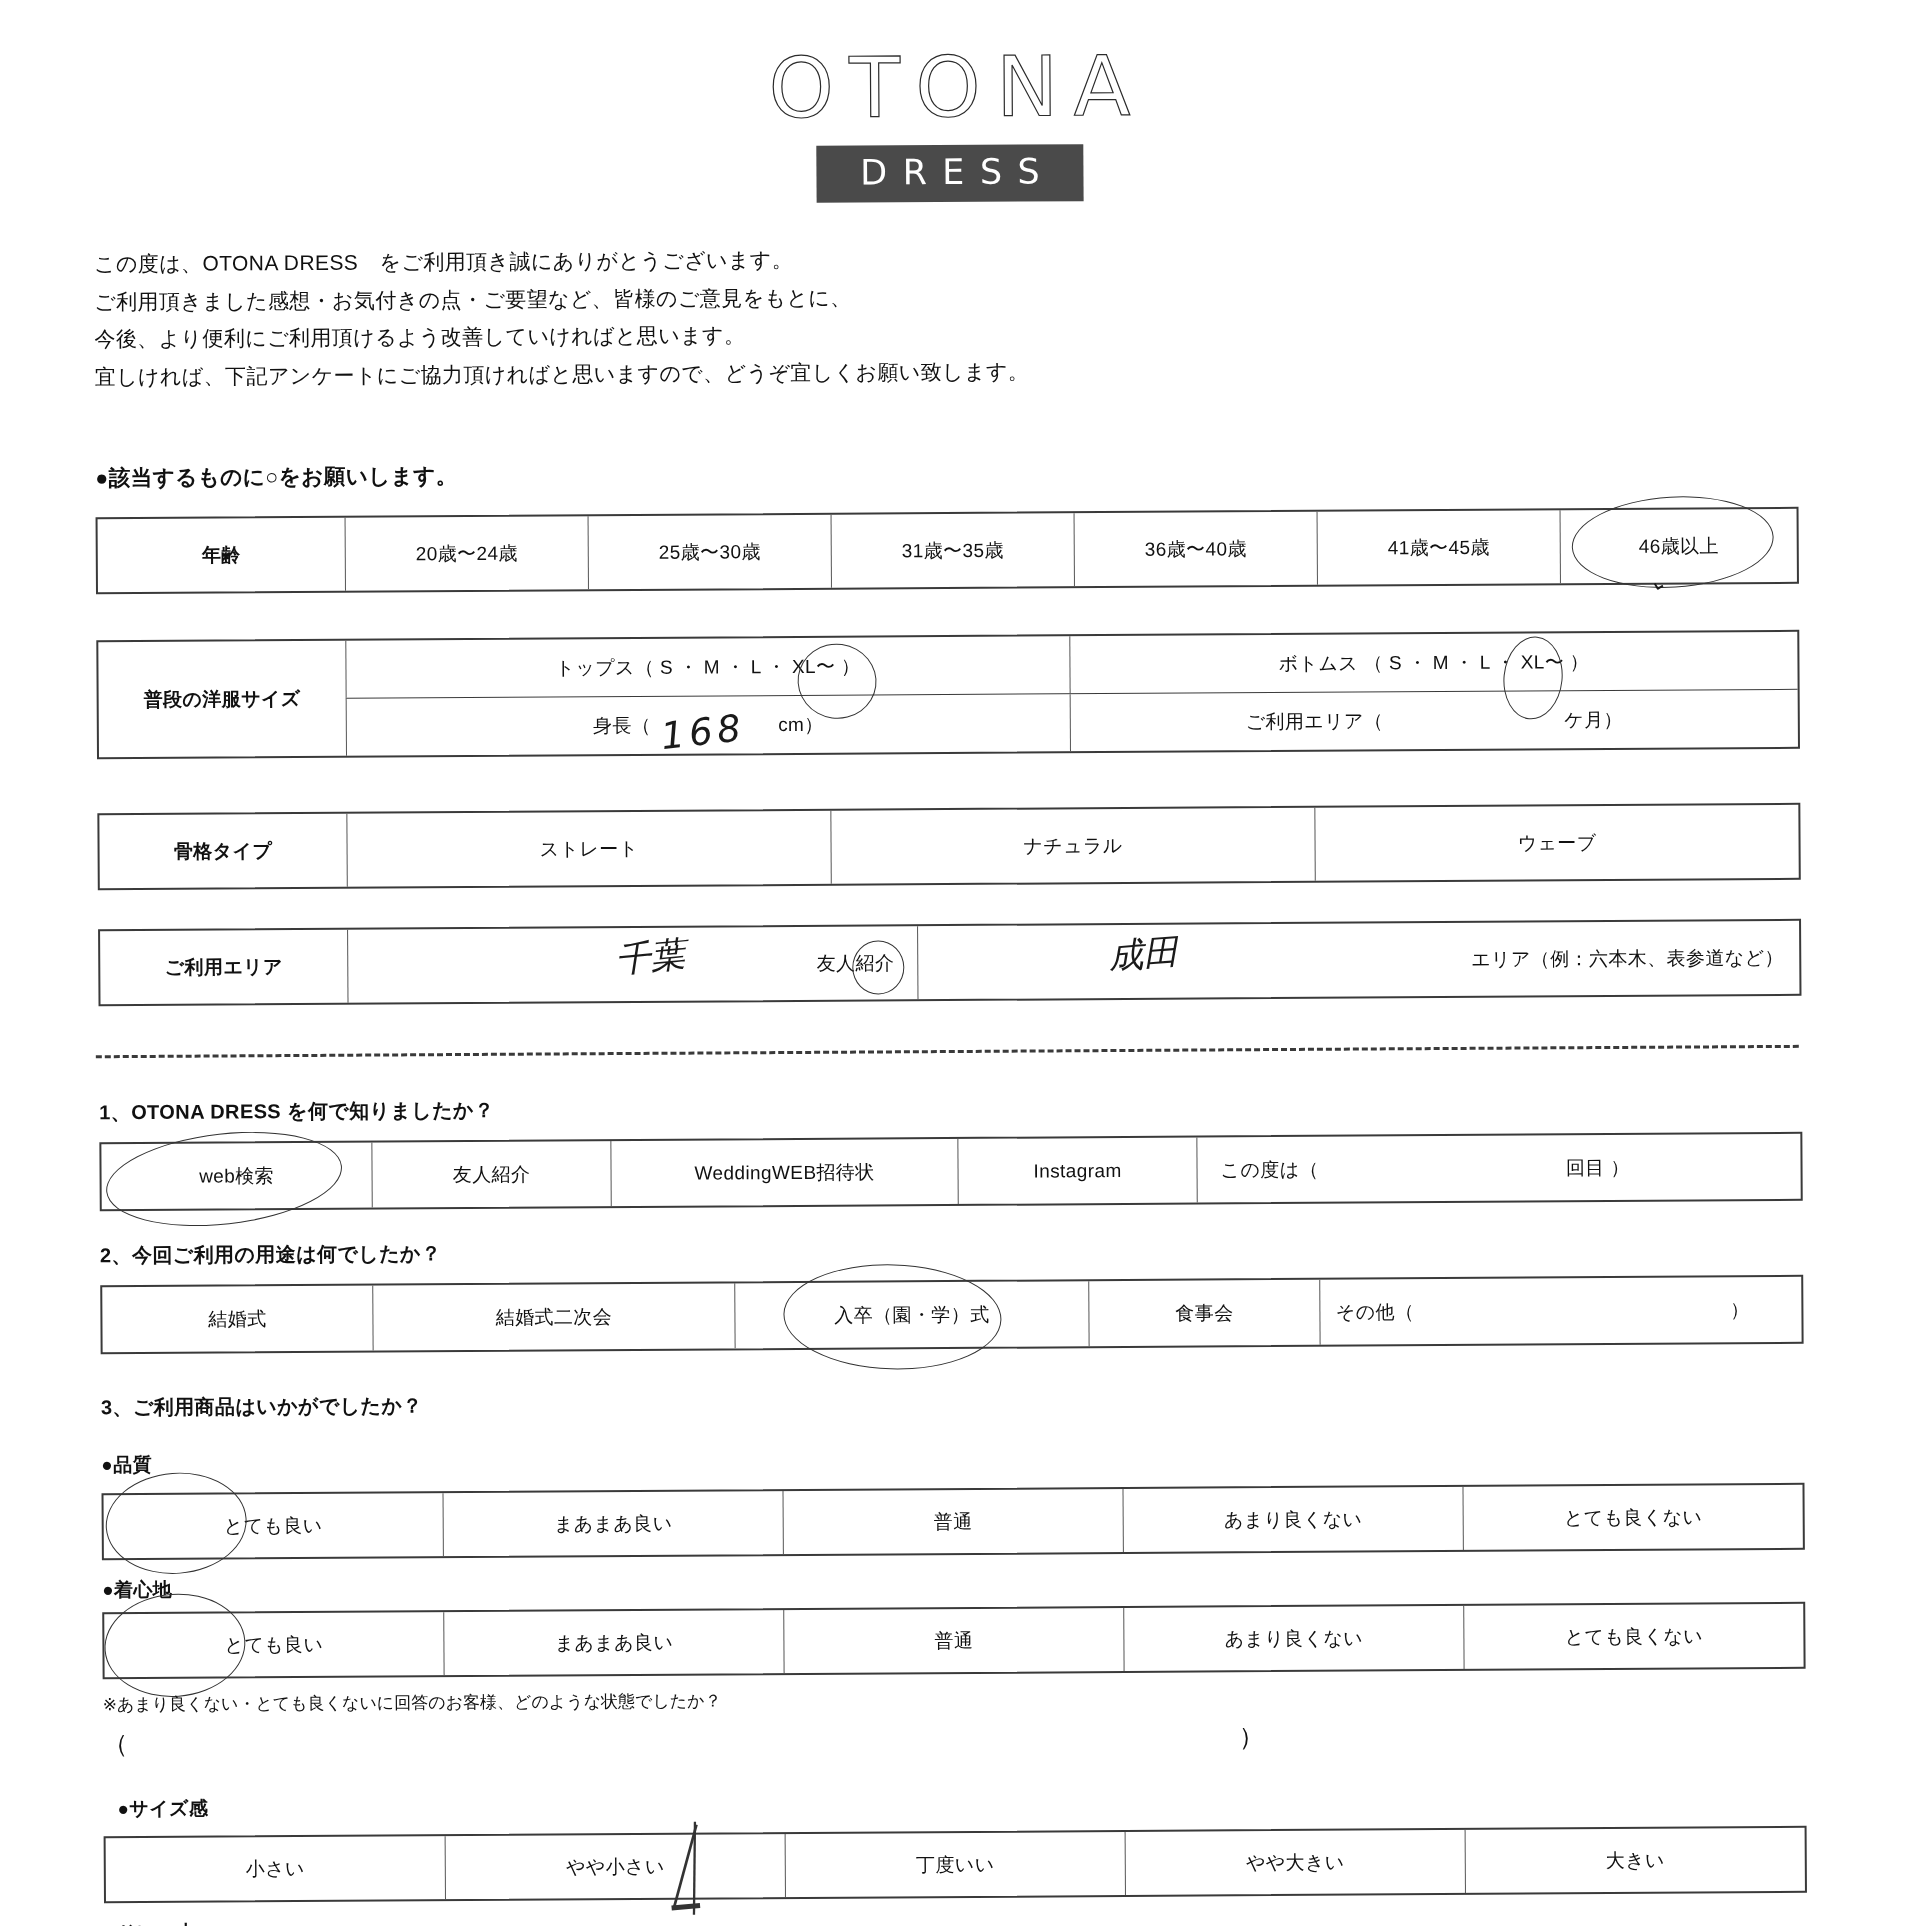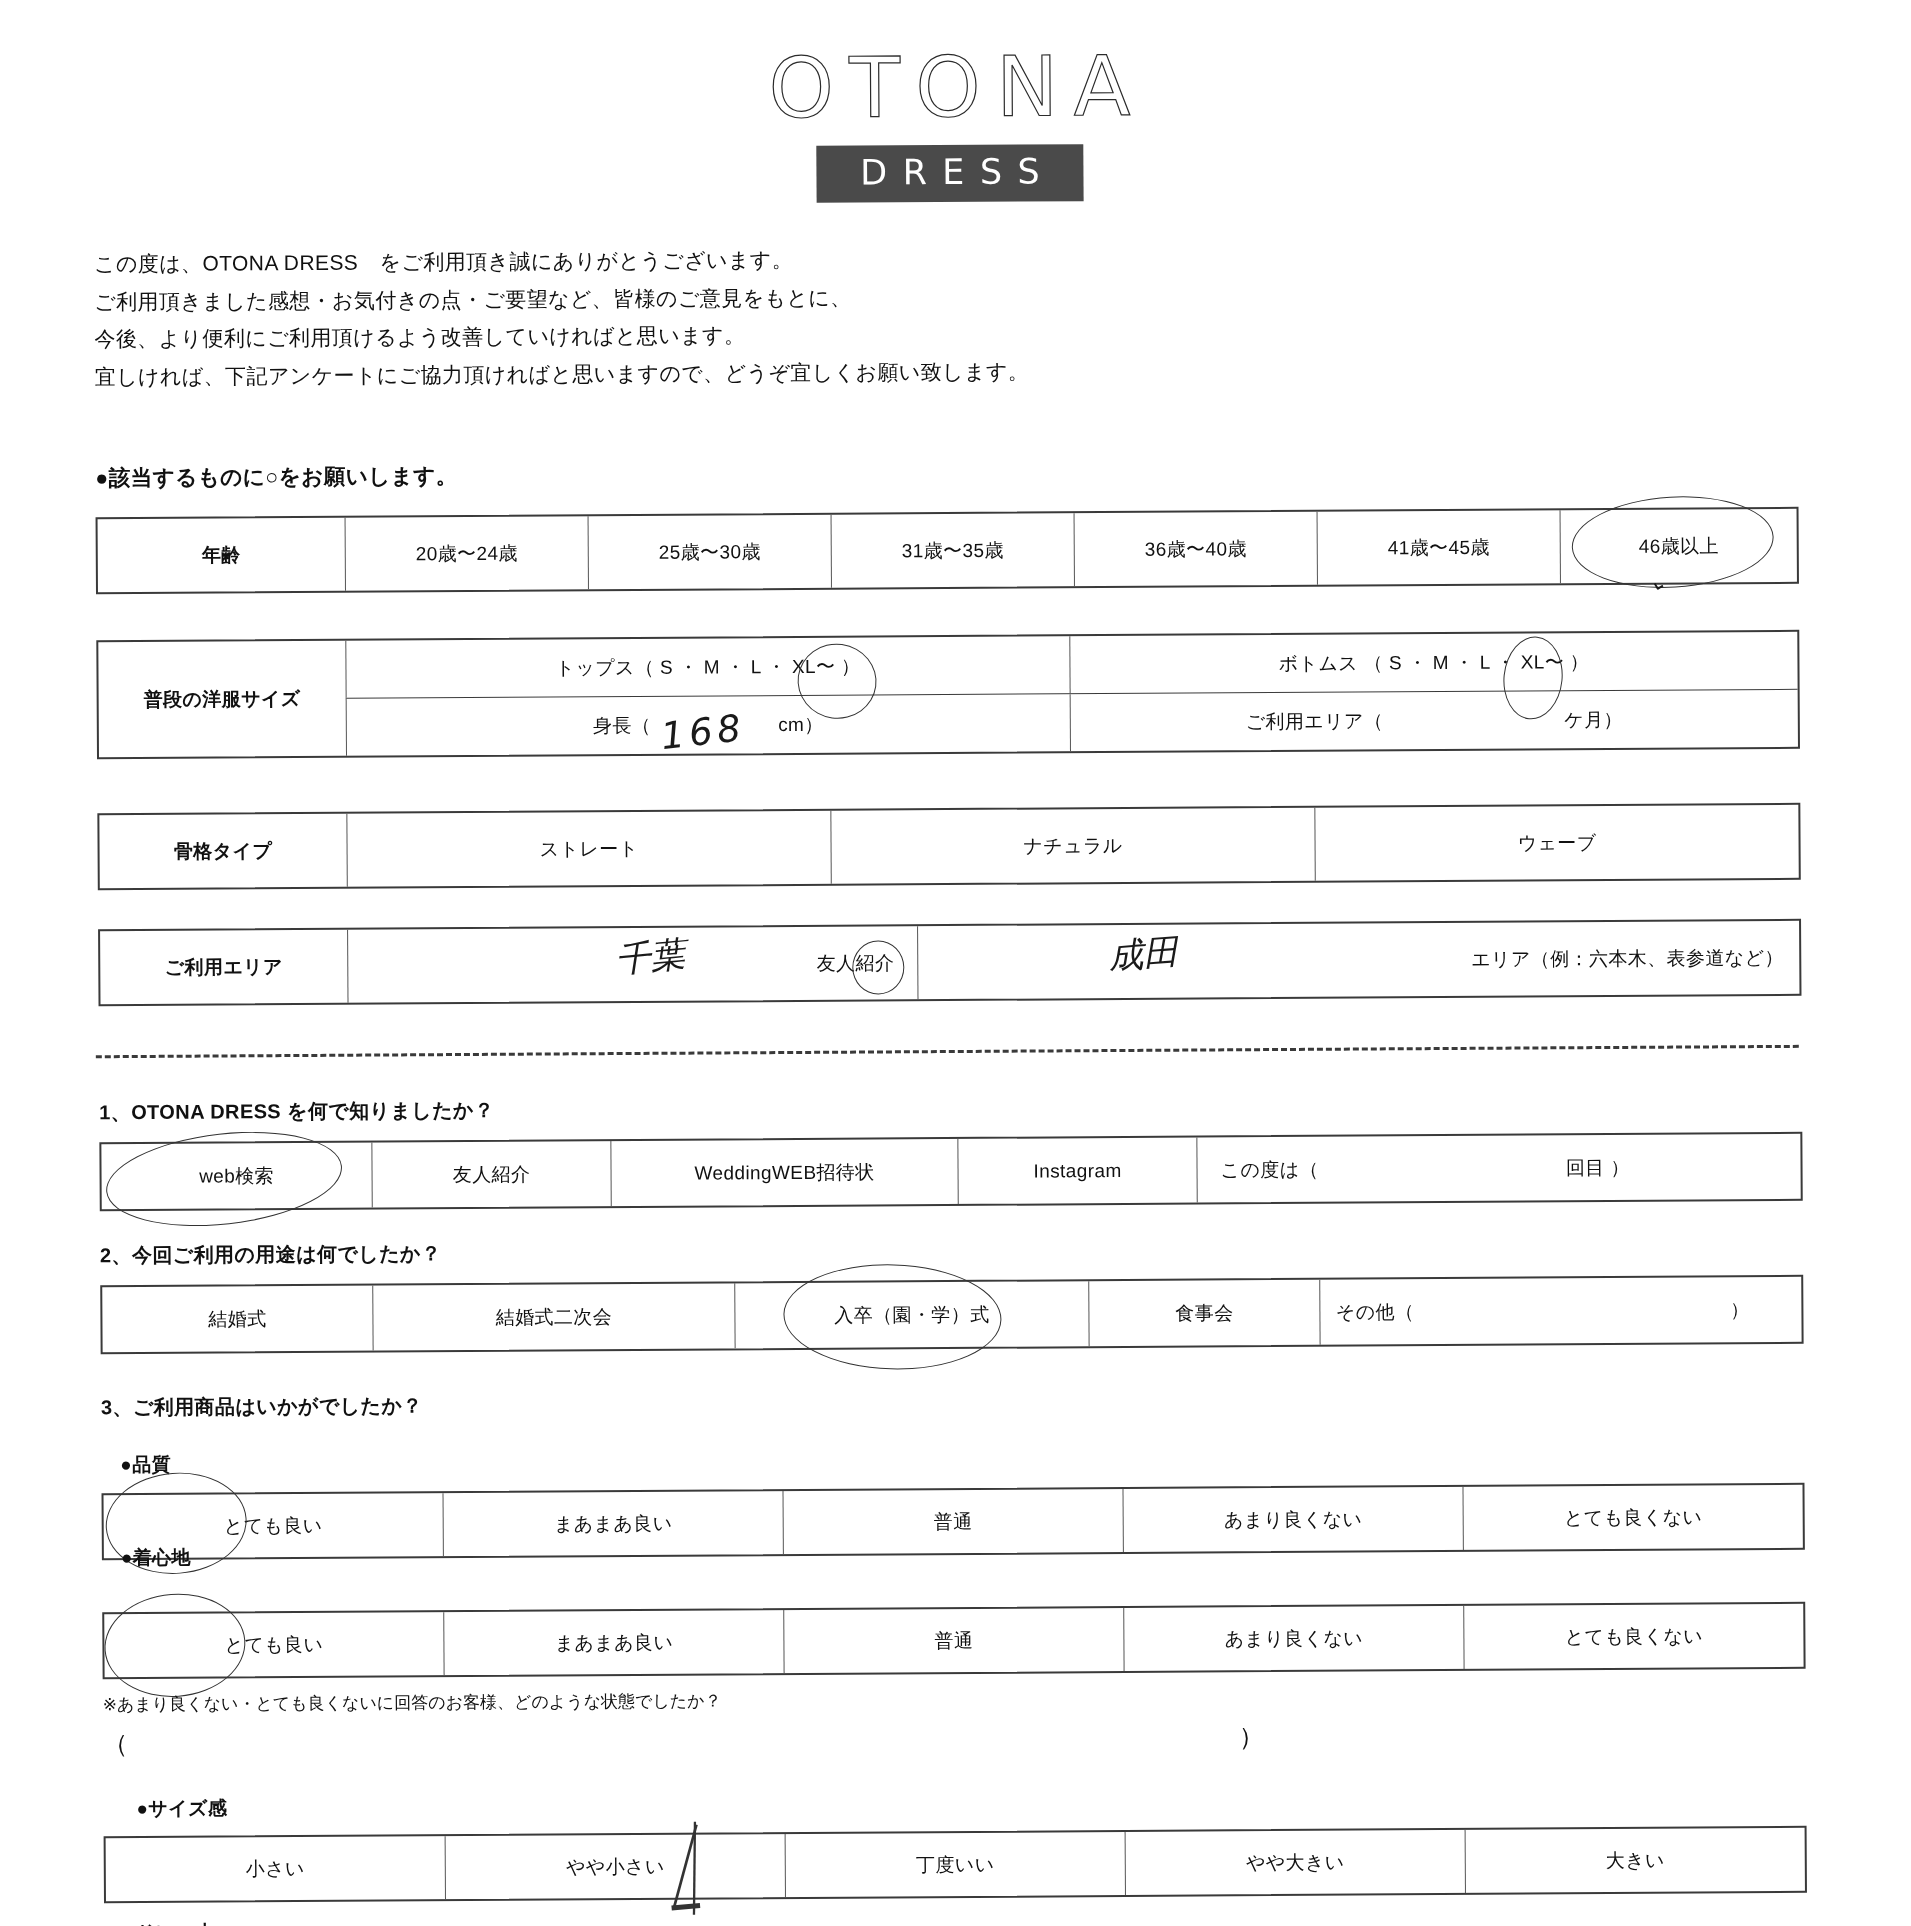--- a/index.html
+++ b/index.html
@@ -49,21 +49,21 @@
     border-left:1.2px solid #555;box-sizing:border-box;
     display:flex;align-items:center;justify-content:center;
     font-size:19px;text-align:center;position:relative;letter-spacing:0.4px;
   }
   .tbl .cell:first-child{border-left:none;}
   .tbl .cell.lbl{font-weight:bold;}
   .stack{flex-direction:column;}
 
   
   .qhead{position:absolute;font-size:20px;font-weight:bold;letter-spacing:0.4px;}
-  .bullethead{position:absolute;font-size:19px;font-weight:bold;letter-spacing:0.4px;margin-left:19px;}
+  .bullethead{position:absolute;font-size:19px;font-weight:bold;letter-spacing:0.4px;}
   .note{position:absolute;font-size:17px;letter-spacing:0px;}
   .paren{position:absolute;font-size:25px;}
   .paren .pr{position:absolute;}
 
   
   .dashed{
     position:absolute;left:96px;width:1703px;height:0;
     border-top:3.5px dashed #3a3a3a;
   }
 
@@ -194,21 +194,21 @@
   <div class="bullethead" style="left:99px;top:1447px;">●品質</div>
   <div class="tbl" style="left:99px;top:1488px;width:1703px;height:67px;">
     <div class="cell" style="flex:1;">とても良い</div>
     <div class="cell" style="flex:1;">まあまあ良い</div>
     <div class="cell" style="flex:1;">普通</div>
     <div class="cell" style="flex:1;">あまり良くない</div>
     <div class="cell" style="flex:1;">とても良くない</div>
   </div>
   <div class="hw-ellipse" style="left:103px;top:1468px;width:139px;height:99px;transform:rotate(-4deg);"></div>
 
-  <div class="bullethead" style="left:99px;top:1540px;">●着心地</div>
+  <div class="bullethead" style="left:99px;top:1572px;">●着心地</div>
   <div class="tbl" style="left:99px;top:1607px;width:1703px;height:67px;">
     <div class="cell" style="flex:1;">とても良い</div>
     <div class="cell" style="flex:1;">まあまあ良い</div>
     <div class="cell" style="flex:1;">普通</div>
     <div class="cell" style="flex:1;">あまり良くない</div>
     <div class="cell" style="flex:1;">とても良くない</div>
   </div>
   <div class="hw-ellipse" style="left:101px;top:1589px;width:139px;height:101px;transform:rotate(-4deg);"></div>
 
   <div class="note" style="left:99px;top:1688px;">※あまり良くない・とても良くないに回答のお客様、どのような状態でしたか？</div>

